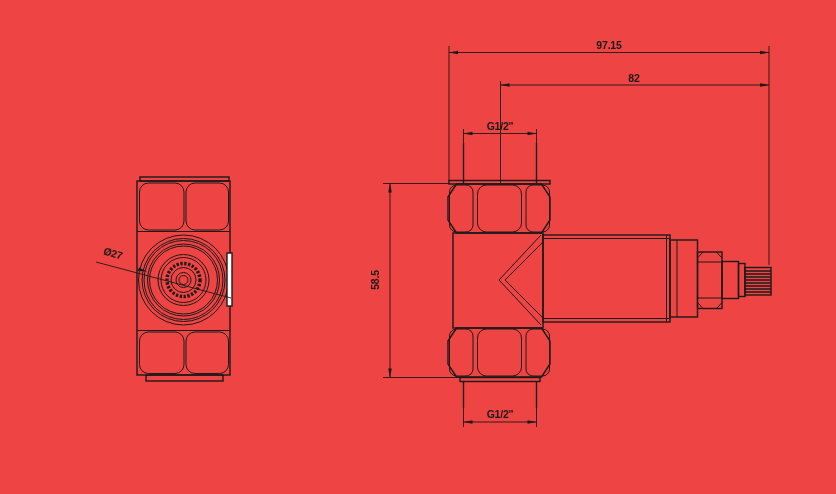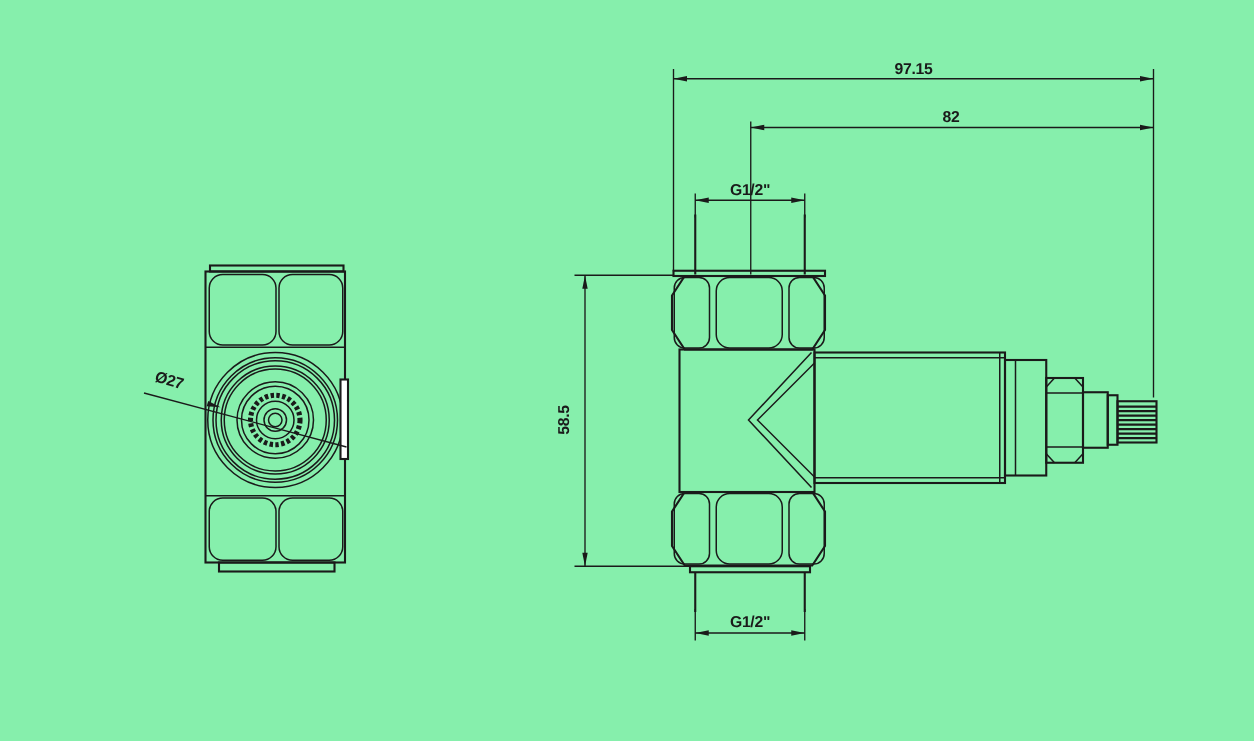--- a/index.html
+++ b/index.html
@@ -1,16 +1,16 @@
 <!DOCTYPE html>
 <html><head>
 <meta charset="utf-8">
 <style>
   html,body{margin:0;padding:0;background:#ffffff;}
-  .stage{position:relative;width:836px;height:494px;background:#86efac;overflow:hidden;
+  .stage{position:relative;width:836px;height:494px;background:#ef4444;overflow:hidden;
          font-family:"Liberation Sans", sans-serif;}
   svg{display:block;}
   svg text{font-family:"Liberation Sans", sans-serif;font-weight:bold;font-size:10.5px;
            letter-spacing:-0.2px;fill:#1a1a1a;}
   .part{stroke:#1a1a1a;stroke-width:1.4;fill:none;}
   .part-thin{stroke:#1a1a1a;stroke-width:1;fill:none;}
   .dim{stroke:#1a1a1a;stroke-width:0.9;fill:none;}
   .arrow{fill:#1a1a1a;stroke:none;}
   .whitefill{fill:#ffffff;stroke:#1a1a1a;stroke-width:1.4;}
 </style>

